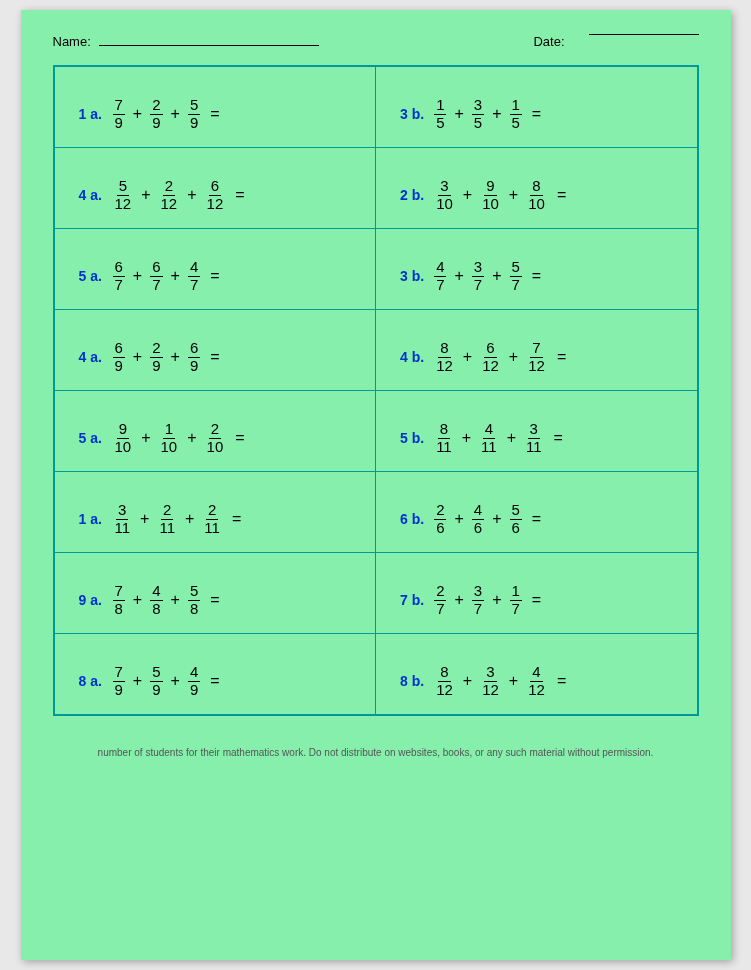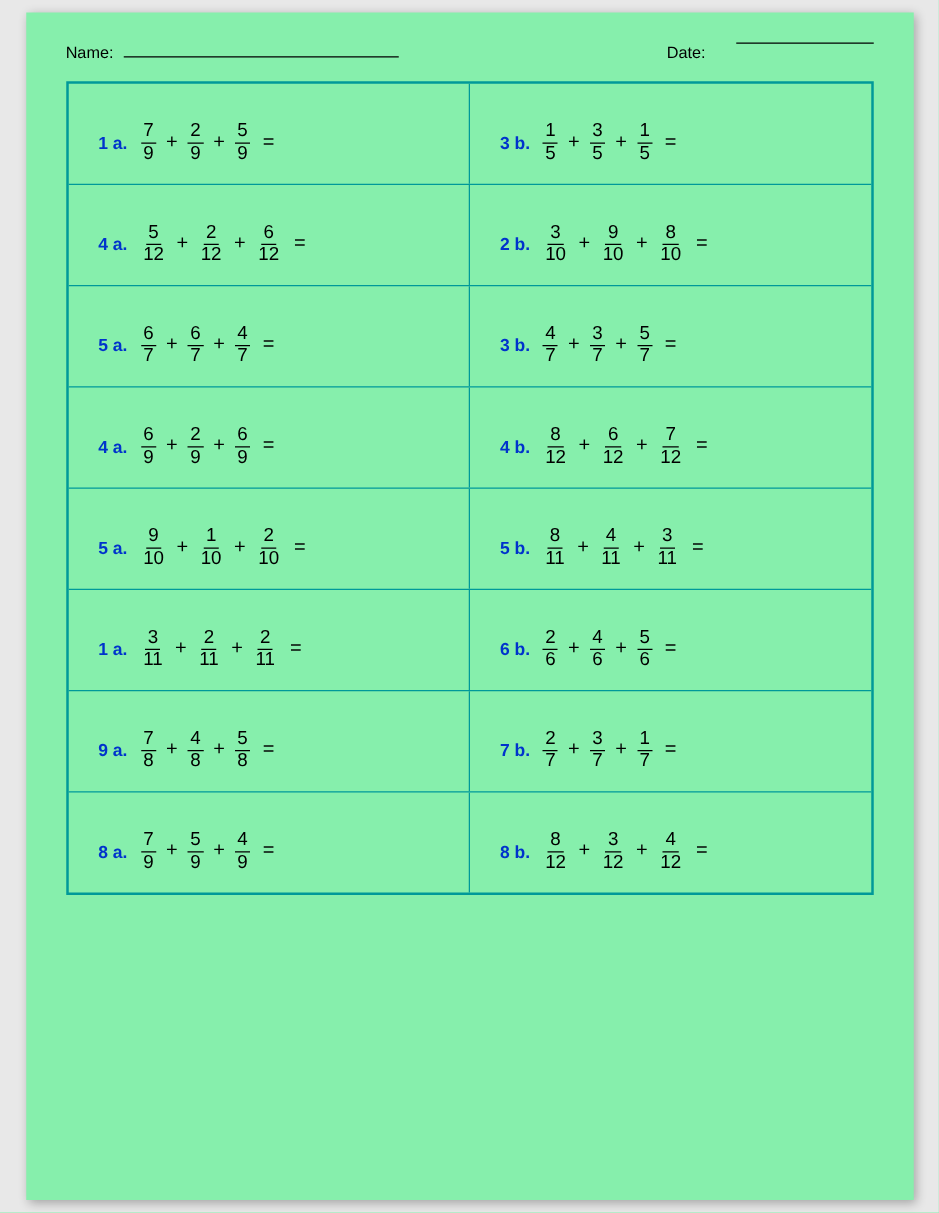--- a/index.html
+++ b/index.html
@@ -474,14 +474,15 @@
               <span class="denom">12</span>
             </span>
             <span class="equals">=</span>
           </div>
         </div>
       </div>
     </div>
 
   <div class="footer">
     <br>
+    <span>number of students for their mathematics work. Do not distribute on websites, books, or any such material without permission.</span>
   </div>
 </div>
 
 </body></html>

